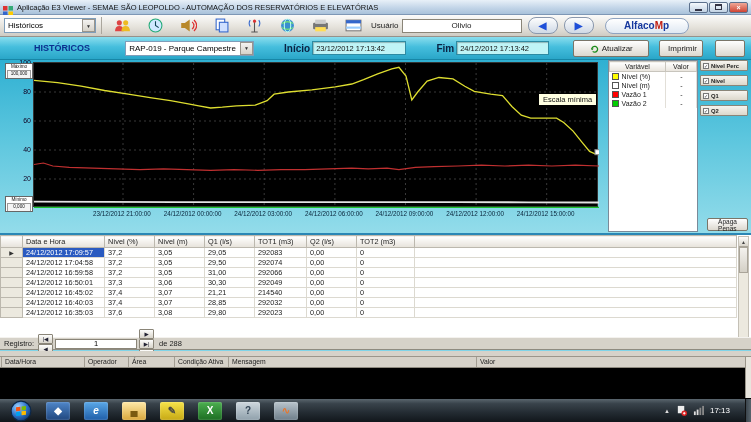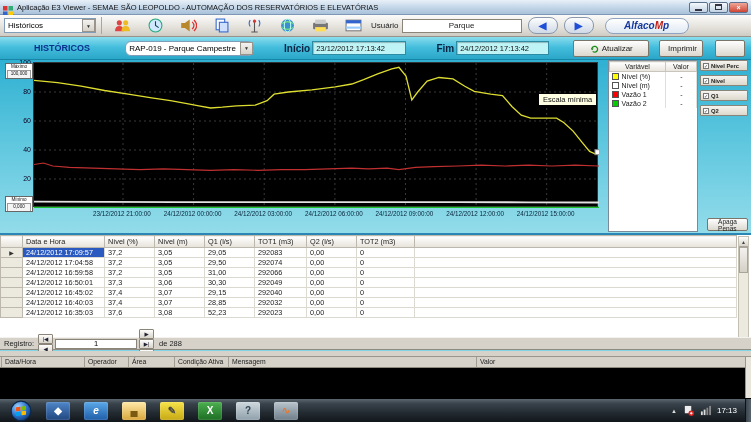--- a/index.html
+++ b/index.html
@@ -33,29 +33,29 @@
   .tb-btn svg{width:17px;height:15px;}
   .tb-sep{width:1px;height:17px;background:#aaa69d;margin:0 2px;}
   #user-label{font-size:8px;color:#222;}
   #user-box{width:120px;height:14px;background:#fff;border:1px solid #8a8578;font-size:8px;
     display:flex;align-items:center;justify-content:center;color:#222;}
   .nav-arrow{width:30px;height:17px;border:1px solid #8a98ad;border-radius:8px;
     background:linear-gradient(180deg,#fdfdfd,#cfd9e6);color:#1f4fd8;font-size:10px;font-weight:bold;
     display:flex;align-items:center;justify-content:center;margin-left:3px;}
   #logo{margin-left:8px;width:84px;height:16px;border:1px solid #8fa3c0;border-radius:8px;
     background:linear-gradient(180deg,#ffffff,#dfe8f2);display:flex;align-items:center;justify-content:center;
-    font-size:10px;font-style:italic;font-weight:bold;color:#16389e;letter-spacing:0;}
+    font-size:10px;font-weight:bold;color:#16389e;letter-spacing:0;}
   #logo .red{color:#c22014;}
 
   
   #filterbar{position:absolute;left:0;top:37px;width:751px;height:23px;
     background:linear-gradient(180deg,#8adeee 0%,#45bedd 45%,#2aa6c8 100%);
     border-bottom:1px solid #1786a6;display:flex;align-items:center;padding:0 6px;}
   #section-label{font-size:9px;font-weight:bold;color:#0a2f8e;margin-left:28px;width:92px;}
-  #station-combo{width:130px;height:15px;border-radius:6px;}
+  #station-combo{width:130px;height:15px;}
   .fl-label{font-size:10px;font-weight:bold;color:#0a2343;margin-left:30px;margin-right:2px;text-align:right;}
   .cyan-field{height:14px;background:#bff4f6;border:1px solid #2d8ba3;box-shadow:inset 1px 1px 1px rgba(0,0,0,.25);
     font-size:7.5px;color:#111;display:flex;align-items:center;padding-left:3px;}
   #inicio-field{width:95px;}
   #fim-field{width:94px;}
   .btn{background:linear-gradient(180deg,#fefefe,#dcd8cf);border:1px solid #7a7568;border-radius:2px;
     font-size:8px;color:#222;height:17px;display:flex;align-items:center;justify-content:center;gap:3px;padding:0 14px;}
   #btn-atualizar{margin-left:24px;width:76px;}
   #btn-imprimir{margin-left:10px;width:44px;}
   #btn-chart{margin-left:12px;width:26px;}
@@ -122,21 +122,21 @@
   #alarm-body{position:absolute;left:0;top:368px;width:751px;height:30px;background:#000;}
   #alarm-scroll{position:absolute;right:0;top:357px;width:6px;height:41px;background:#e8e5dd;border-left:1px solid #9b968b;}
 
   
   #taskbar{position:absolute;left:0;top:398px;width:751px;height:24px;
     background:linear-gradient(180deg,#5a666e 0%,#39434b 20%,#232b32 60%,#11161b 100%);
     border-top:1px solid #000;display:flex;align-items:center;}
   #start-orb{width:22px;height:22px;margin-left:10px;}
   .task-icon{width:24px;height:18px;margin-left:14px;border-radius:2px;display:flex;align-items:center;justify-content:center;
     font-size:10px;font-weight:bold;color:#fff;box-shadow:inset 0 0 2px rgba(255,255,255,.4);}
-  #tray{margin-left:auto;display:flex;align-items:center;gap:6px;padding-right:8px;}
+  #tray{margin-left:auto;display:flex;align-items:center;gap:6px;padding-right:15px;}
   #tray .tray-glyph{font-size:6px;color:#ddd;}
   #tray svg{width:11px;height:11px;}
   #clock{font-size:8px;color:#fff;}
   #show-desktop{width:6px;height:24px;background:linear-gradient(90deg,#3a444c,#59656d);border-left:1px solid #111;}
 </style>
 </head>
 <body>
 
 <div id="screen">
 
@@ -217,21 +217,21 @@
         </svg>
       </span>
     <span class="tb-btn">
         <svg viewBox="0 0 16 12">
           <rect x="1" y="1" width="14" height="10" fill="#fff" stroke="#777"></rect>
           <rect x="1" y="1" width="14" height="3" fill="#36c"></rect>
           <rect x="1" y="7" width="14" height="2" fill="#9cf"></rect>
         </svg>
       </span>
     <span id="user-label">Usuário</span>
-    <span id="user-box">Parque</span>
+    <span id="user-box">Olivio</span>
     <span class="nav-arrow">
         <span>◀</span>
       </span>
     <span class="nav-arrow">
         <span>▶</span>
       </span>
     <span id="logo">
         <span>Alfaco</span>
         <span class="red">M</span>
         <span>p</span>
@@ -437,43 +437,43 @@
             <td>292049</td>
             <td>0,00</td>
             <td>0</td>
             <td></td>
           </tr>
           <tr>
             <td class="selcol"></td>
             <td>24/12/2012 16:45:02</td>
             <td>37,4</td>
             <td>3,07</td>
-            <td>29,15</td>
-            <td>292040</td>
+            <td>21,21</td>
+            <td>214540</td>
             <td>0,00</td>
             <td>0</td>
             <td></td>
           </tr>
           <tr>
             <td class="selcol"></td>
             <td>24/12/2012 16:40:03</td>
             <td>37,4</td>
             <td>3,07</td>
             <td>28,85</td>
             <td>292032</td>
             <td>0,00</td>
             <td>0</td>
             <td></td>
           </tr>
           <tr>
             <td class="selcol"></td>
             <td>24/12/2012 16:35:03</td>
             <td>37,6</td>
             <td>3,08</td>
-            <td>52,23</td>
+            <td>29,80</td>
             <td>292023</td>
             <td>0,00</td>
             <td>0</td>
             <td></td>
           </tr>
         </tbody>
     </table>
     <div id="vscroll">
       <div class="sb-btn">▲</div>
       <div class="thumb"></div>

